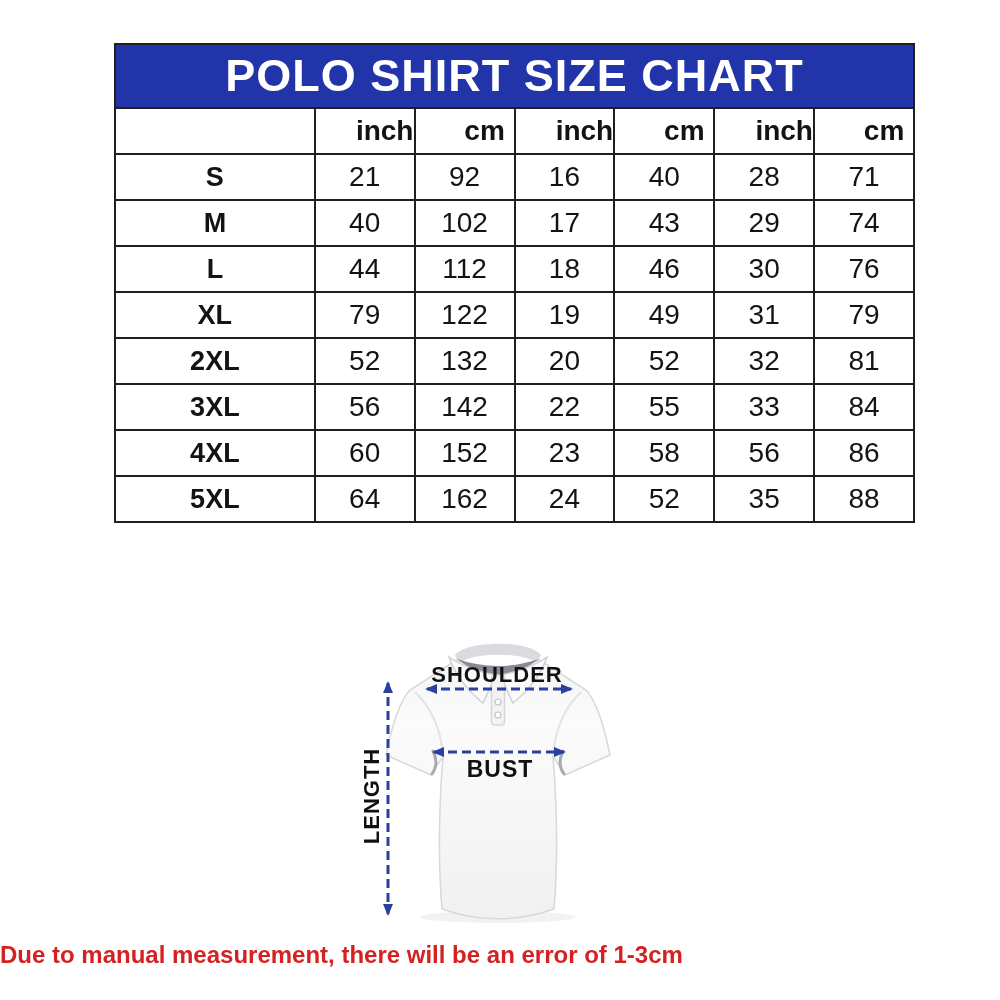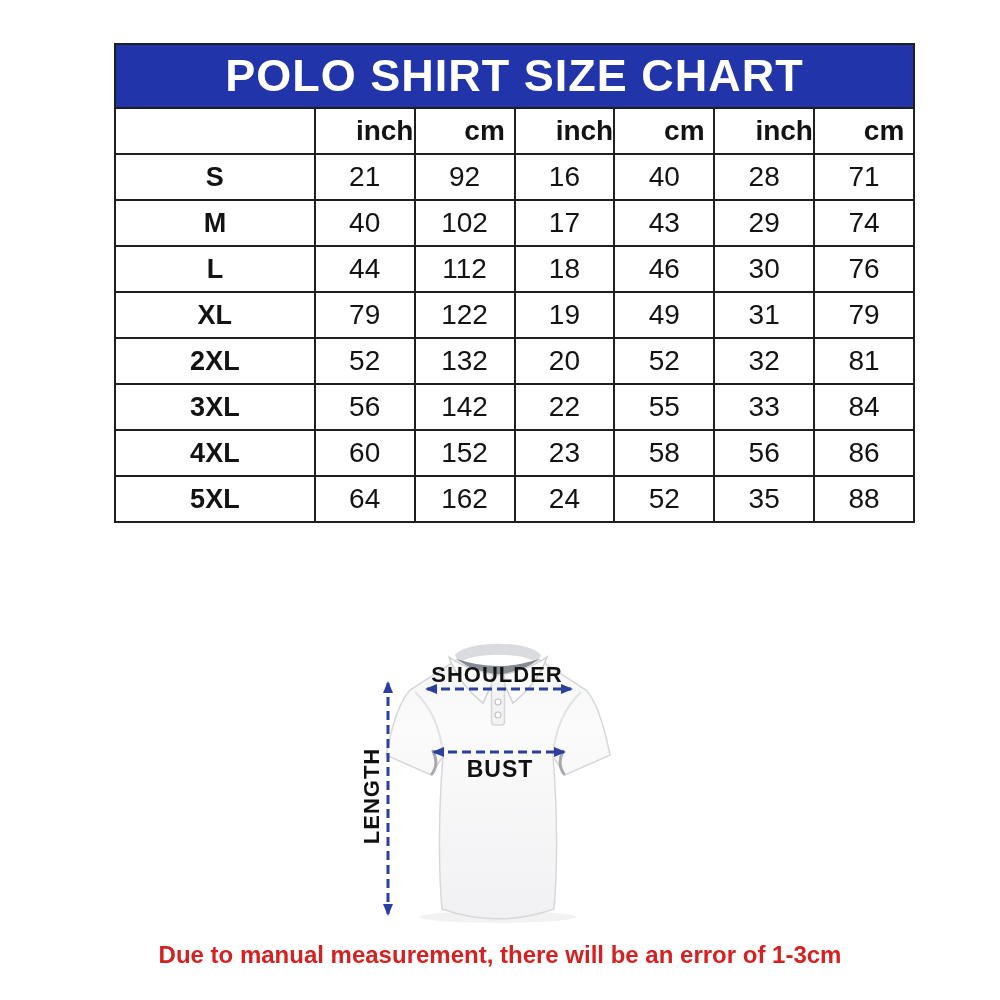--- a/index.html
+++ b/index.html
@@ -37,21 +37,21 @@
     position:absolute; transform:translate(-50%,-50%);
     color:#111; font-weight:bold; white-space:nowrap;
   }
   .shoulder-label { left:497px; top:675px; font-size:22px; letter-spacing:1px; }
   .bust-label     { left:500px; top:769px; font-size:23px; letter-spacing:1px; }
   .length-label   { left:372px; top:796px; font-size:22px; letter-spacing:1px;
                     transform:translate(-50%,-50%) rotate(-90deg); }
 
   
   .note {
-    position:absolute; left:0; top:941px; width:1000px; text-align:center;
+    position:absolute; left:0; top:941px; width:1000px; text-align:left;
     color:#d42121; font-weight:bold; font-size:24px;
   }
 </style>
 </head>
 <body>
 
 <div class="page">
 
   <table class="size-chart">
     <colgroup>

